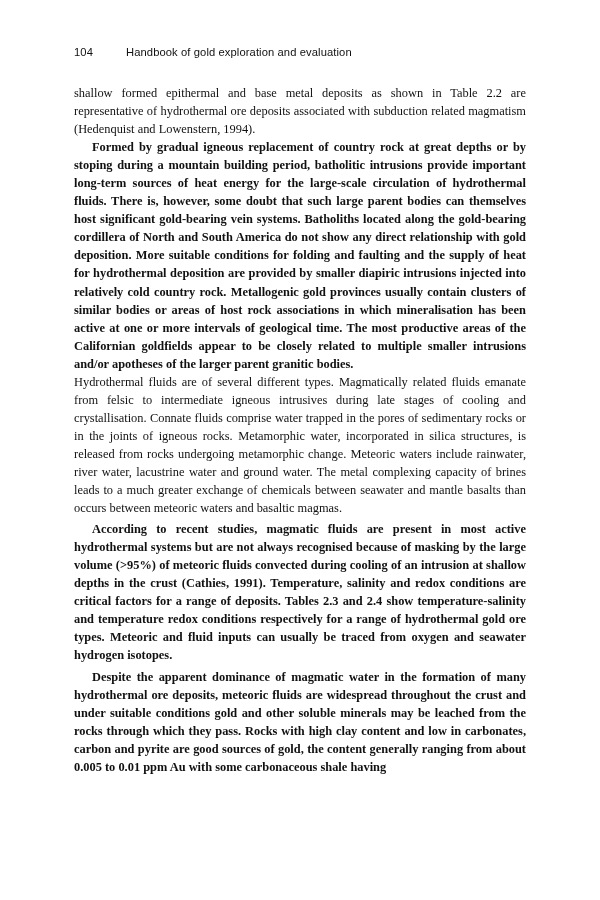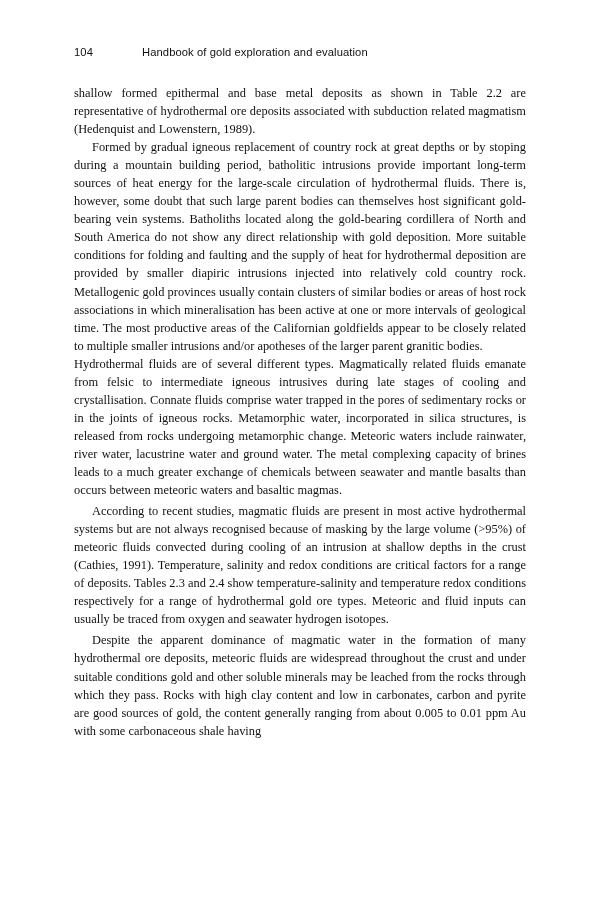--- a/index.html
+++ b/index.html
@@ -30,32 +30,32 @@
     margin-bottom: 26px;
     letter-spacing: 0.1px;
   }
   .folio {
     width: 52px;
     flex: none;
     font-weight: 400;
   }
   .head-title {
     font-weight: 400;
-    margin-left: 16px;
   }
   p.body-par {
     margin: 0;
     font-size: 12.4px;
     line-height: 1.455;
     text-align: justify;
     text-justify: inter-word;
     hyphens: manual;
   }
   p.indent {
     text-indent: 18px;
+    font-weight: bold;
   }
   h2.section-heading {
     font-family: "Liberation Sans", sans-serif;
     font-size: 14.6px;
     font-weight: 400;
     margin: 30px 0 17px 0;
     letter-spacing: 0.1px;
   }
   h2.section-heading .num {
     display: inline-block;
@@ -68,21 +68,21 @@
 </head>
 <body>
 
 <div class="page">
 
   <div class="running-head">
     <span class="folio">104</span>
     <span class="head-title">Handbook of gold exploration and evaluation</span>
   </div>
 
-  <p class="body-par">shallow formed epithermal and base metal deposits as shown in Table 2.2 are representative of hydrothermal ore deposits associated with subduction related magmatism (Hedenquist and Lowenstern, 1989).</p>
+  <p class="body-par">shallow formed epithermal and base metal deposits as shown in Table 2.2 are representative of hydrothermal ore deposits associated with subduction related magmatism (Hedenquist and Lowenstern, 1994).</p>
   <p class="body-par indent">Formed by gradual igneous replacement of country rock at great depths or by stoping during a mountain building period, batholitic intrusions provide important long-term sources of heat energy for the large-scale circulation of hydrothermal fluids. There is, however, some doubt that such large parent bodies can themselves host significant gold-bearing vein systems. Batholiths located along the gold-bearing cordillera of North and South America do not show any direct relationship with gold deposition. More suitable conditions for folding and faulting and the supply of heat for hydrothermal deposition are provided by smaller diapiric intrusions injected into relatively cold country rock. Metallogenic gold provinces usually contain clusters of similar bodies or areas of host rock associations in which mineralisation has been active at one or more intervals of geological time. The most productive areas of the Californian goldfields appear to be closely related to multiple smaller intrusions and/or apotheses of the larger parent granitic bodies.</p>
 
 
   <p class="body-par">Hydrothermal fluids are of several different types. Magmatically related fluids emanate from felsic to intermediate igneous intrusives during late stages of cooling and crystallisation. Connate fluids comprise water trapped in the pores of sedimentary rocks or in the joints of igneous rocks. Metamorphic water, incorporated in silica structures, is released from rocks undergoing metamorphic change. Meteoric waters include rainwater, river water, lacustrine water and ground water. The metal complexing capacity of brines leads to a much greater exchange of chemicals between seawater and mantle basalts than occurs between meteoric waters and basaltic magmas.</p>
   <div class="spacer-par"></div>
   <p class="body-par indent">According to recent studies, magmatic fluids are present in most active hydrothermal systems but are not always recognised because of masking by the large volume (&gt;95%) of meteoric fluids convected during cooling of an intrusion at shallow depths in the crust (Cathies, 1991). Temperature, salinity and redox conditions are critical factors for a range of deposits. Tables 2.3 and 2.4 show temperature-salinity and temperature redox conditions respectively for a range of hydrothermal gold ore types. Meteoric and fluid inputs can usually be traced from oxygen and seawater hydrogen isotopes.</p>
   <div class="spacer-par"></div>
   <p class="body-par indent">Despite the apparent dominance of magmatic water in the formation of many hydrothermal ore deposits, meteoric fluids are widespread throughout the crust and under suitable conditions gold and other soluble minerals may be leached from the rocks through which they pass. Rocks with high clay content and low in carbonates, carbon and pyrite are good sources of gold, the content generally ranging from about 0.005 to 0.01 ppm Au with some carbonaceous shale having</p>
 
 </div>

